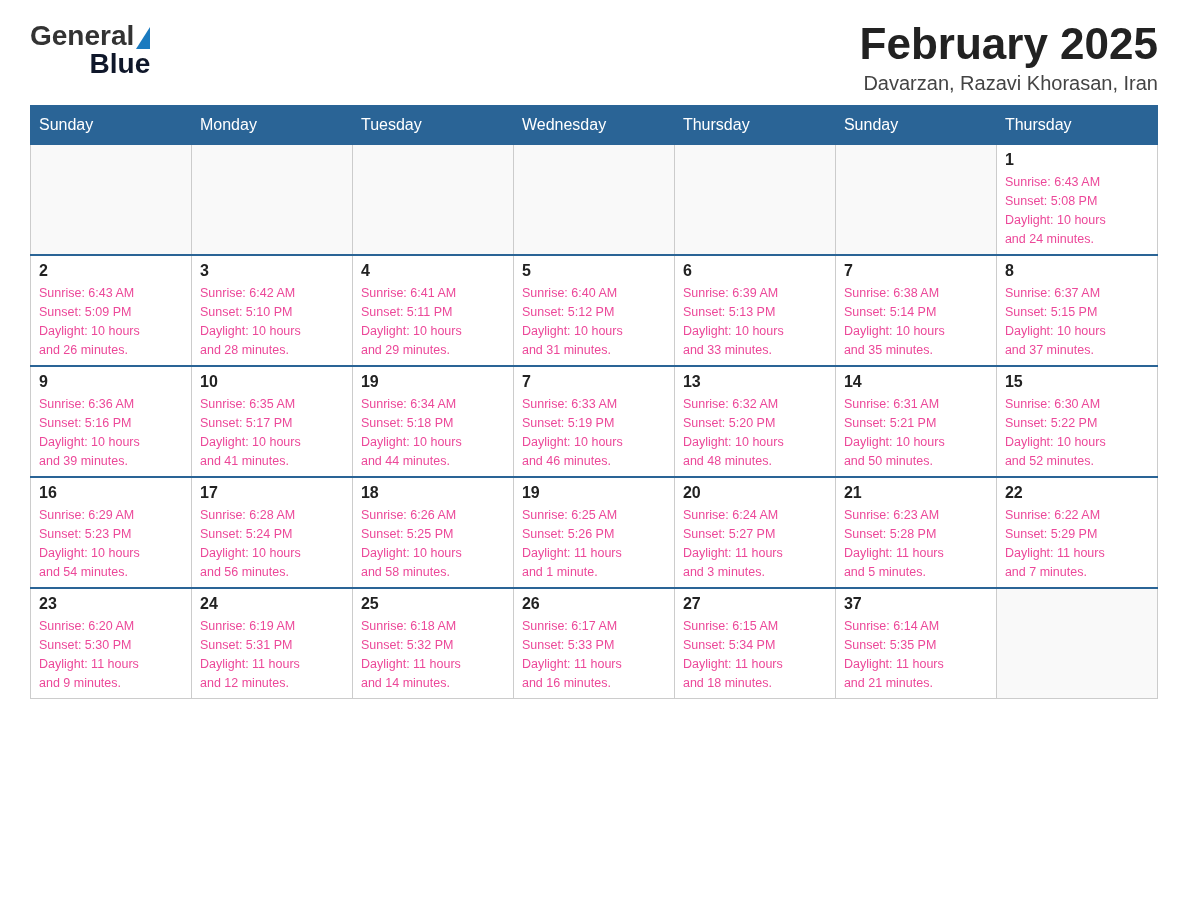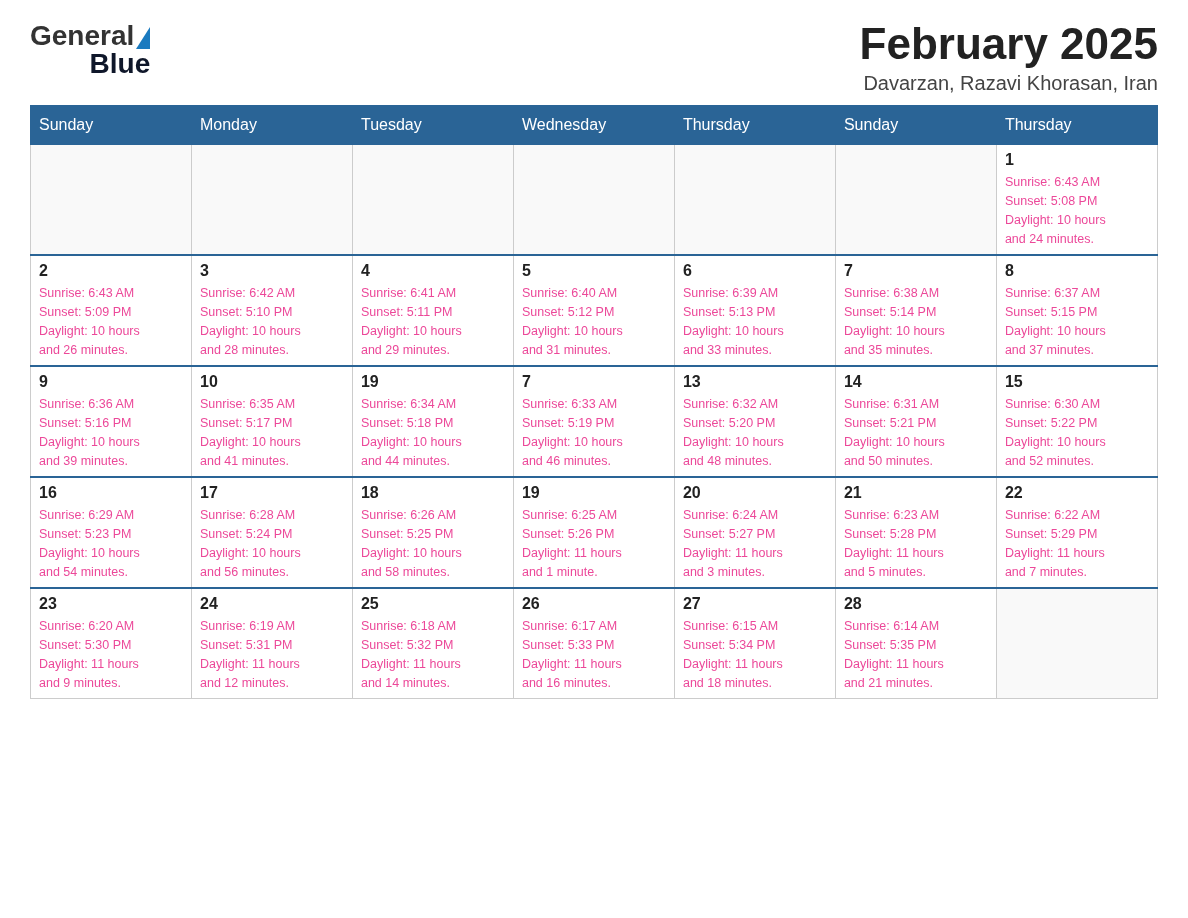--- a/index.html
+++ b/index.html
@@ -249,19 +249,19 @@
         </td>
         <td>
           <div class="day-number">26</div>
           <div class="day-info">Sunrise: 6:17 AM<br>Sunset: 5:33 PM<br>Daylight: 11 hours<br>and 16 minutes.</div>
         </td>
         <td>
           <div class="day-number">27</div>
           <div class="day-info">Sunrise: 6:15 AM<br>Sunset: 5:34 PM<br>Daylight: 11 hours<br>and 18 minutes.</div>
         </td>
         <td>
-          <div class="day-number">28</div>
+          <div class="day-number">37</div>
           <div class="day-info">Sunrise: 6:14 AM<br>Sunset: 5:35 PM<br>Daylight: 11 hours<br>and 21 minutes.</div>
         </td>
         <td class="empty"></td>
       </tr>
     </tbody>
 </table>
 
 </body></html>

